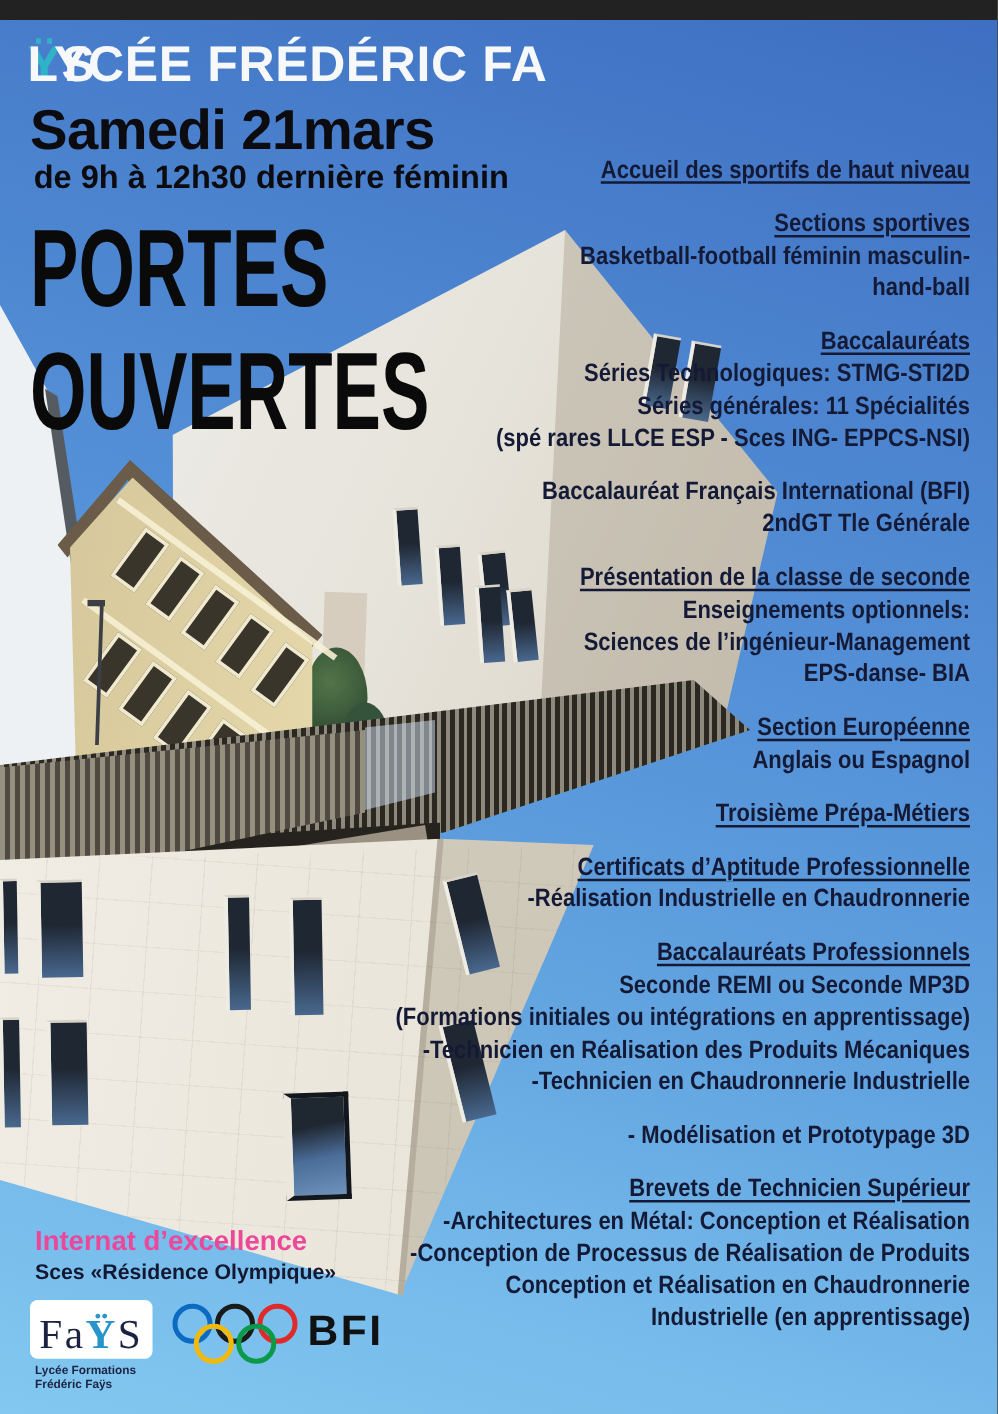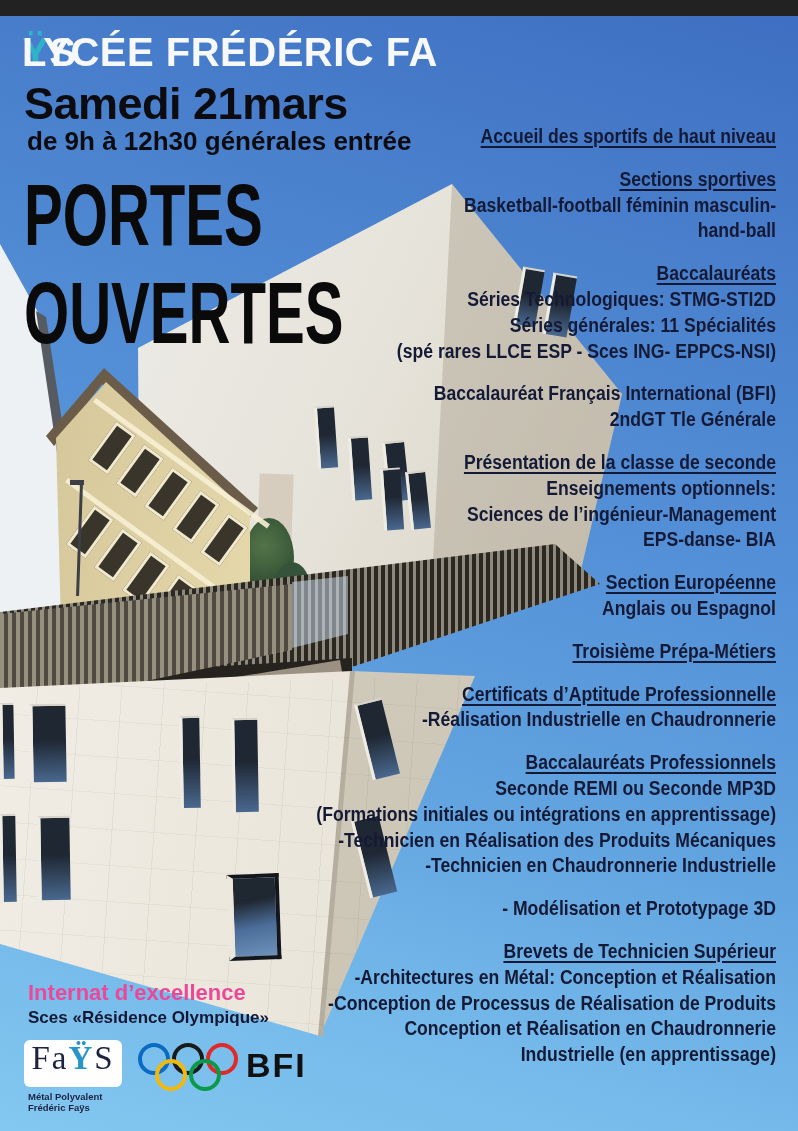--- a/index.html
+++ b/index.html
@@ -66,21 +66,21 @@
   .right-col{top:108px;right:22px;width:640px;text-align:right;color:#141a36;
     font-size:20px;line-height:25.8px;font-weight:700;transform:scaleX(.88);transform-origin:top right;}
   .right-col .section{position:static;display:block;margin-bottom:17px;}
   .right-col .sec-title,.right-col .sec-line{position:static;display:block;white-space:nowrap;}
   .right-col .u{text-decoration:underline;text-decoration-thickness:1.6px;text-underline-offset:3px;}
 
   .internat1{left:28px;top:964px;font-size:22px;font-weight:800;color:#ec4899;white-space:nowrap;}
   .internat2{left:28px;top:992px;font-size:17px;font-weight:800;color:#131731;white-space:nowrap;}
 
   .fays-box{left:24px;top:1024px;width:98px;height:47px;background:#fff;border-radius:6px;
-    display:flex;align-items:flex-start;justify-content:center;font-family:"Liberation Serif",serif;
+    display:flex;align-items:flex-end;justify-content:center;font-family:"Liberation Serif",serif;
     font-size:33px;color:#1c2342;letter-spacing:2px;}
   .fays-box span{position:static;}
   .fays-box .accent{color:#2795c9;font-weight:700;}
   .fays-sub{left:28px;top:1075px;font-size:9.5px;line-height:11px;font-weight:700;color:#1c2342;}
   .fays-sub div{position:static;}
   .rings{left:136px;top:1026px;}
   .bfi{left:246px;top:1030px;font-size:34px;font-weight:800;color:#111;letter-spacing:2px;}
 
   .footer-bar{left:6px;top:1091px;width:466px;height:33px;background:#1b1b4c;border-radius:3px;
     display:flex;align-items:center;justify-content:space-between;padding:0 10px 0 12px;}
@@ -148,21 +148,21 @@
         <div class="mwin" style="left: 363px; top: 684px; width: 28px; height: 78px; transform: rotate(-14deg);"></div>
         <div class="mwin" style="left: 360px; top: 800px; width: 28px; height: 80px; transform: rotate(-14deg);"></div>
         <div class="cornerwin" style="left: 228px; top: 858px; width: 52px; height: 86px; transform: rotate(-2deg);"></div>
       </div>
   </div>
 
   <h1 class="title" style="margin:0;">
     <span>LYCÉE FRÉDÉRIC FA</span><span class="accent">Ÿ</span><span>S</span>
   </h1>
   <div class="date-line">Samedi 21mars</div>
-  <div class="time-line">de 9h à 12h30 générales entrée</div>
+  <div class="time-line">de 9h à 12h30 dernière féminin</div>
   <div class="portes">
     <div>PORTES</div>
     <div>OUVERTES</div>
   </div>
 
   <div class="right-col" id="right-col">
       <div class="section">
         <div class="sec-title u">Accueil des sportifs de haut niveau</div>
       </div>
       <div class="section">
@@ -218,21 +218,21 @@
 
   <div class="internat1">Internat d’excellence</div>
   <div class="internat2">Sces «Résidence Olympique»</div>
 
   <div class="fays-box">
     <span>Fa</span>
       <span class="accent">Ÿ</span>
       <span>S</span>
   </div>
   <div class="fays-sub">
-    <div>Métal Polyvalent</div>
+    <div>Lycée Formations</div>
     <div>Frédéric Faÿs</div>
   </div>
 
   <svg class="rings" width="104" height="52" viewBox="0 0 104 52">
     <circle cx="18" cy="17" r="14" fill="none" stroke="#0b6bc2" stroke-width="4"></circle>
     <circle cx="52" cy="17" r="14" fill="none" stroke="#1a1a1a" stroke-width="4"></circle>
     <circle cx="86" cy="17" r="14" fill="none" stroke="#e02a2a" stroke-width="4"></circle>
     <circle cx="35" cy="33" r="14" fill="none" stroke="#f0b90c" stroke-width="4"></circle>
     <circle cx="69" cy="33" r="14" fill="none" stroke="#0a9a4a" stroke-width="4"></circle>
   </svg>

